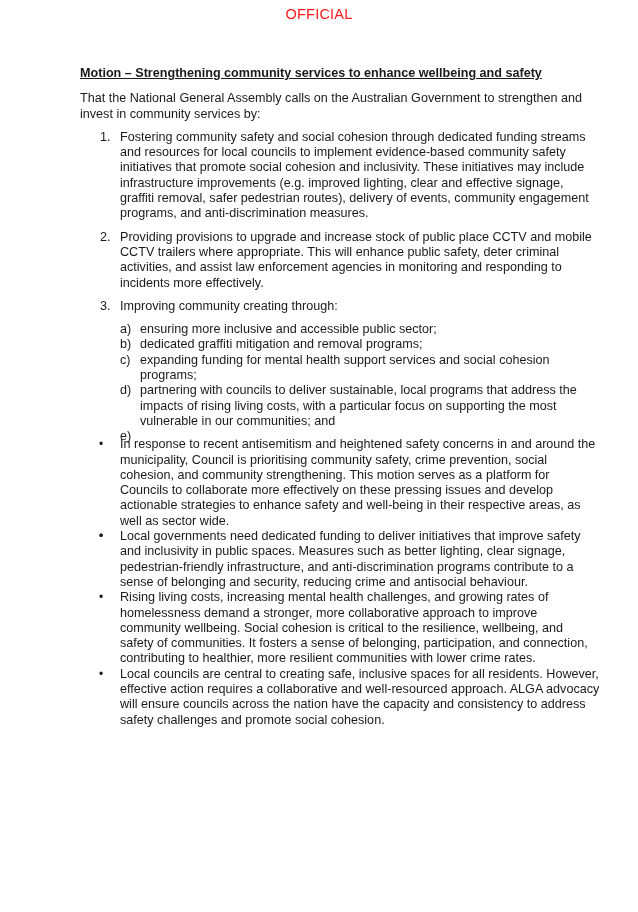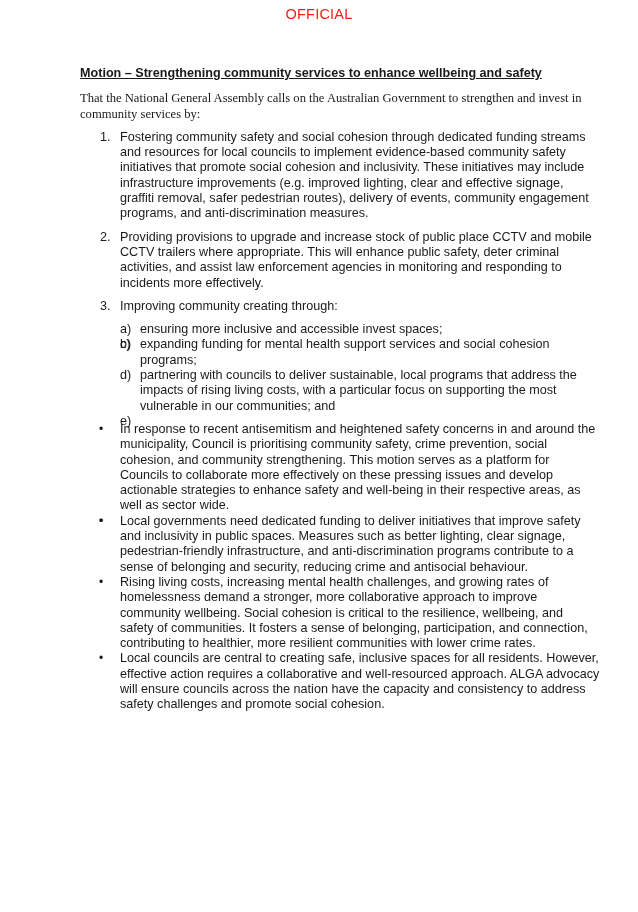--- a/index.html
+++ b/index.html
@@ -36,21 +36,20 @@
       margin-left: 12px;
     }
     .motion-title {
       font-weight: bold;
       text-decoration: underline;
       margin: 0 0 10px 0;
       font-size: 12.6px;
     }
     .intro {
       margin: 0 0 8px 0;
-      font-family: Liberation Serif, serif;
     }
     ol.numbered {
       list-style: none;
       margin: 0;
       padding: 0;
     }
     ol.numbered > li {
       position: relative;
       padding-left: 40px;
       margin-bottom: 8px;
@@ -118,24 +117,25 @@
       <li>
         <span class="num">2.</span>
         <span>Providing provisions to upgrade and increase stock of public place CCTV and mobile CCTV trailers where appropriate. This will enhance public safety, deter criminal activities, and assist law enforcement agencies in monitoring and responding to incidents more effectively.</span>
       </li>
       <li>
         <span class="num">3.</span>
         <span>Improving community creating through:</span>
         <ol class="lettered">
           <li>
             <span class="letter">a)</span>
-            <span>ensuring more inclusive and accessible invest spaces;</span>
+            <span>ensuring more inclusive and accessible public sector;</span>
           </li>
           <li>
             <span class="letter">b)</span>
+            <span>dedicated graffiti mitigation and removal programs;</span>
           </li>
           <li>
             <span class="letter">c)</span>
             <span>expanding funding for mental health support services and social cohesion programs;</span>
           </li>
           <li>
             <span class="letter">d)</span>
             <span>partnering with councils to deliver sustainable, local programs that address the impacts of rising living costs, with a particular focus on supporting the most vulnerable in our communities; and</span>
           </li>
           <li>

